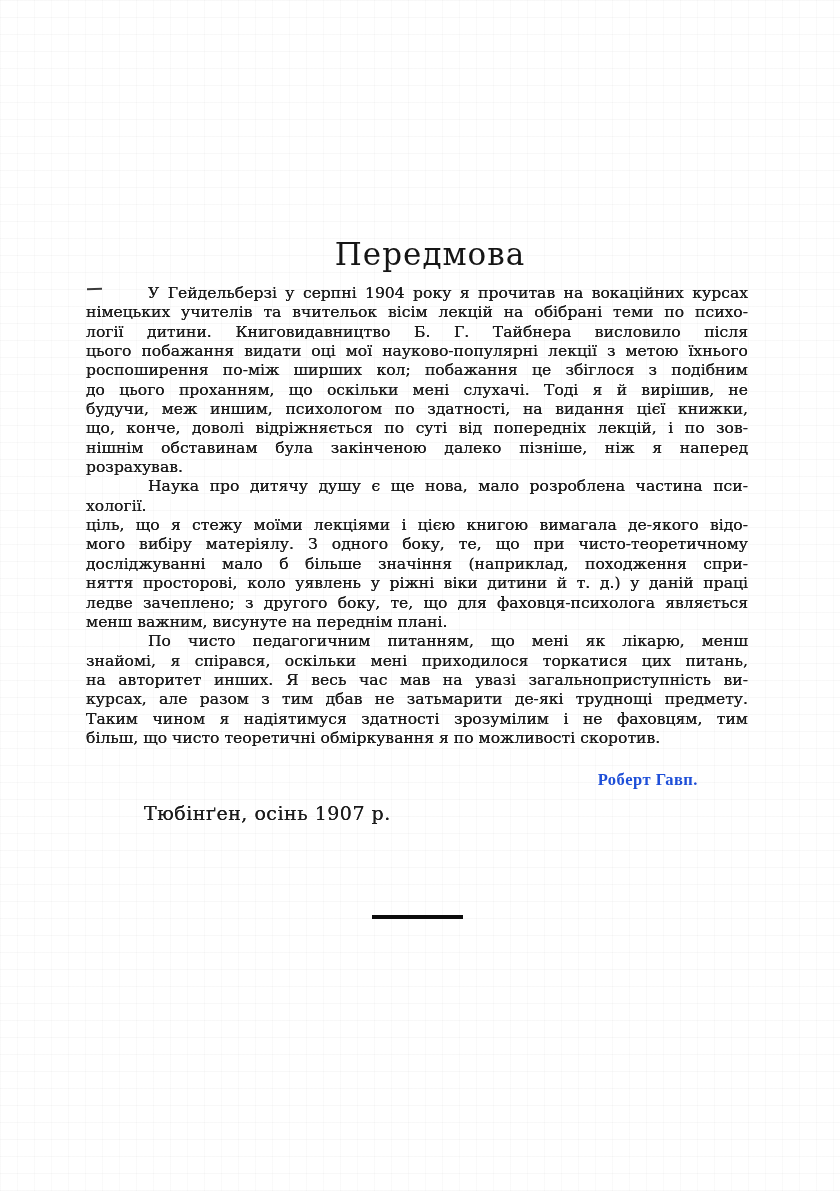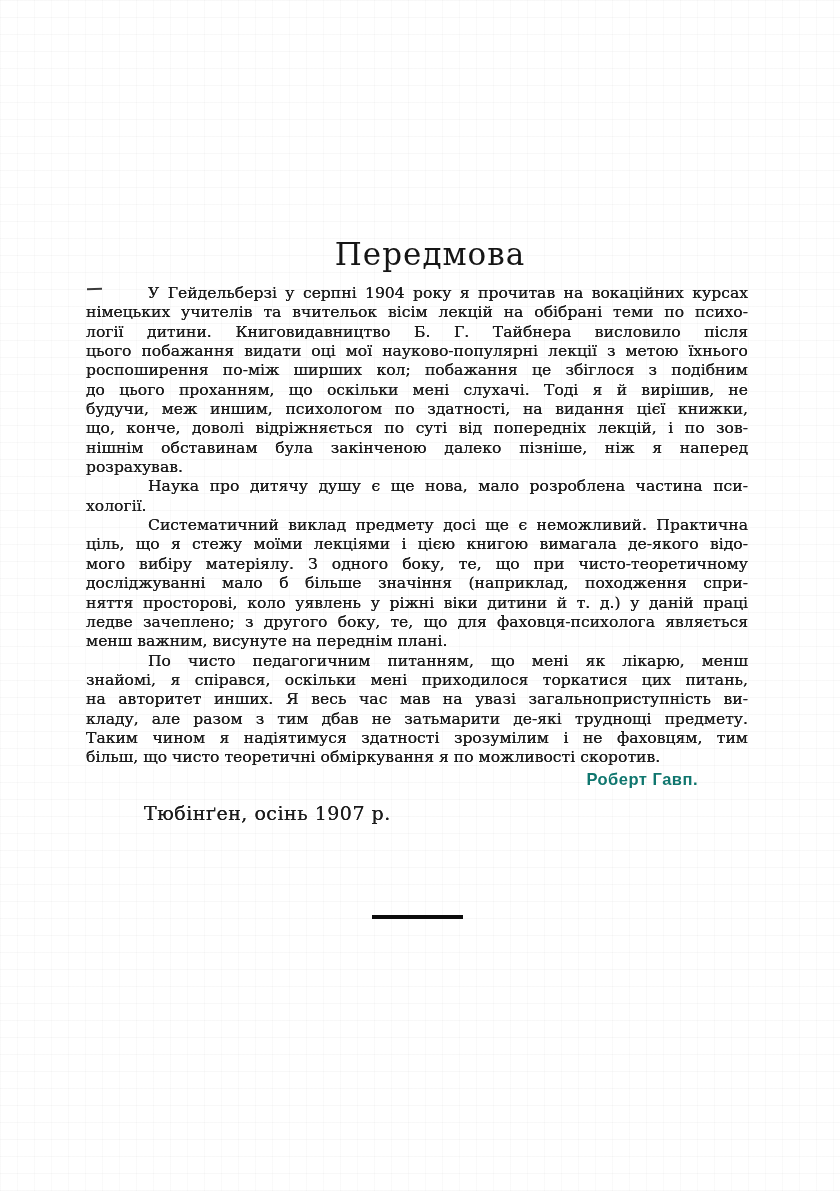--- a/index.html
+++ b/index.html
@@ -50,25 +50,25 @@
     text-align:justify;
     text-align-last:justify;
     white-space:normal;
   }
   .line.first{ text-indent:62px; }
   .line.end{ text-align:center; text-align-last:left; }
   .signature{
     position:absolute;
     top:770px;left:86px;width:612px;
     text-align:right;
-    font-family:Liberation Sans, sans-serif;
+    font-family:Liberation Serif, serif;
     font-weight:700;
     font-size:16.5px;
     letter-spacing:0.5px;
-    color:#0f766e;
+    color:#1d4ed8;
   }
   .dateline{
     position:absolute;
     top:802px;left:144px;
     font-size:19px;
     letter-spacing:0.5px;
     text-shadow:0 0 0.4px currentColor;
   }
   .end-rule{
     position:absolute;
@@ -93,31 +93,30 @@
       <div class="line">логії дитини. Книговидавництво Б. Г. Тайбнера висловило після</div>
       <div class="line">цього побажання видати оці мої науково-популярні лекції з метою їхнього</div>
       <div class="line">роспоширення по-між ширших кол; побажання це збіглося з подібним</div>
       <div class="line">до цього проханням, що оскільки мені слухачі. Тоді я й вирішив, не</div>
       <div class="line">будучи, меж иншим, психологом по здатності, на видання цієї книжки,</div>
       <div class="line">що, конче, доволі відріжняється по суті від попередніх лекцій, і по зов-</div>
       <div class="line">нішнім обставинам була закінченою далеко пізніше, ніж я наперед</div>
       <div class="line end">розрахував.</div>
       <div class="line first">Наука про дитячу душу є ще нова, мало розроблена частина пси-</div>
       <div class="line end">хології.</div>
-      <div class="line first">Систематичний виклад предмету досі ще є неможливий. Практична</div>
       <div class="line">ціль, що я стежу моїми лекціями і цією книгою вимагала де-якого відо-</div>
       <div class="line">мого вибіру матеріялу. З одного боку, те, що при чисто-теоретичному</div>
       <div class="line">досліджуванні мало б більше значіння (наприклад, походження спри-</div>
       <div class="line">няття просторові, коло уявлень у ріжні віки дитини й т. д.) у даній праці</div>
       <div class="line">ледве зачеплено; з другого боку, те, що для фаховця-психолога являється</div>
       <div class="line end">менш важним, висунуте на переднім плані.</div>
       <div class="line first">По чисто педагогичним питанням, що мені як лікарю, менш</div>
       <div class="line">знайомі, я спірався, оскільки мені приходилося торкатися цих питань,</div>
       <div class="line">на авторитет инших. Я весь час мав на увазі загальноприступність ви-</div>
-      <div class="line">кладу, але разом з тим дбав не затьмарити де-які труднощі предмету.</div>
+      <div class="line">курсах, але разом з тим дбав не затьмарити де-які труднощі предмету.</div>
       <div class="line">Таким чином я надіятимуся здатності зрозумілим і не фаховцям, тим</div>
       <div class="line end">більш, що чисто теоретичні обміркування я по можливості скоротив.</div>
     </div>
 
   <div class="signature">Роберт Гавп.</div>
 
   <div class="dateline">Тюбінґен, осінь 1907 р.</div>
 
   <div class="end-rule"></div>
 </div>

